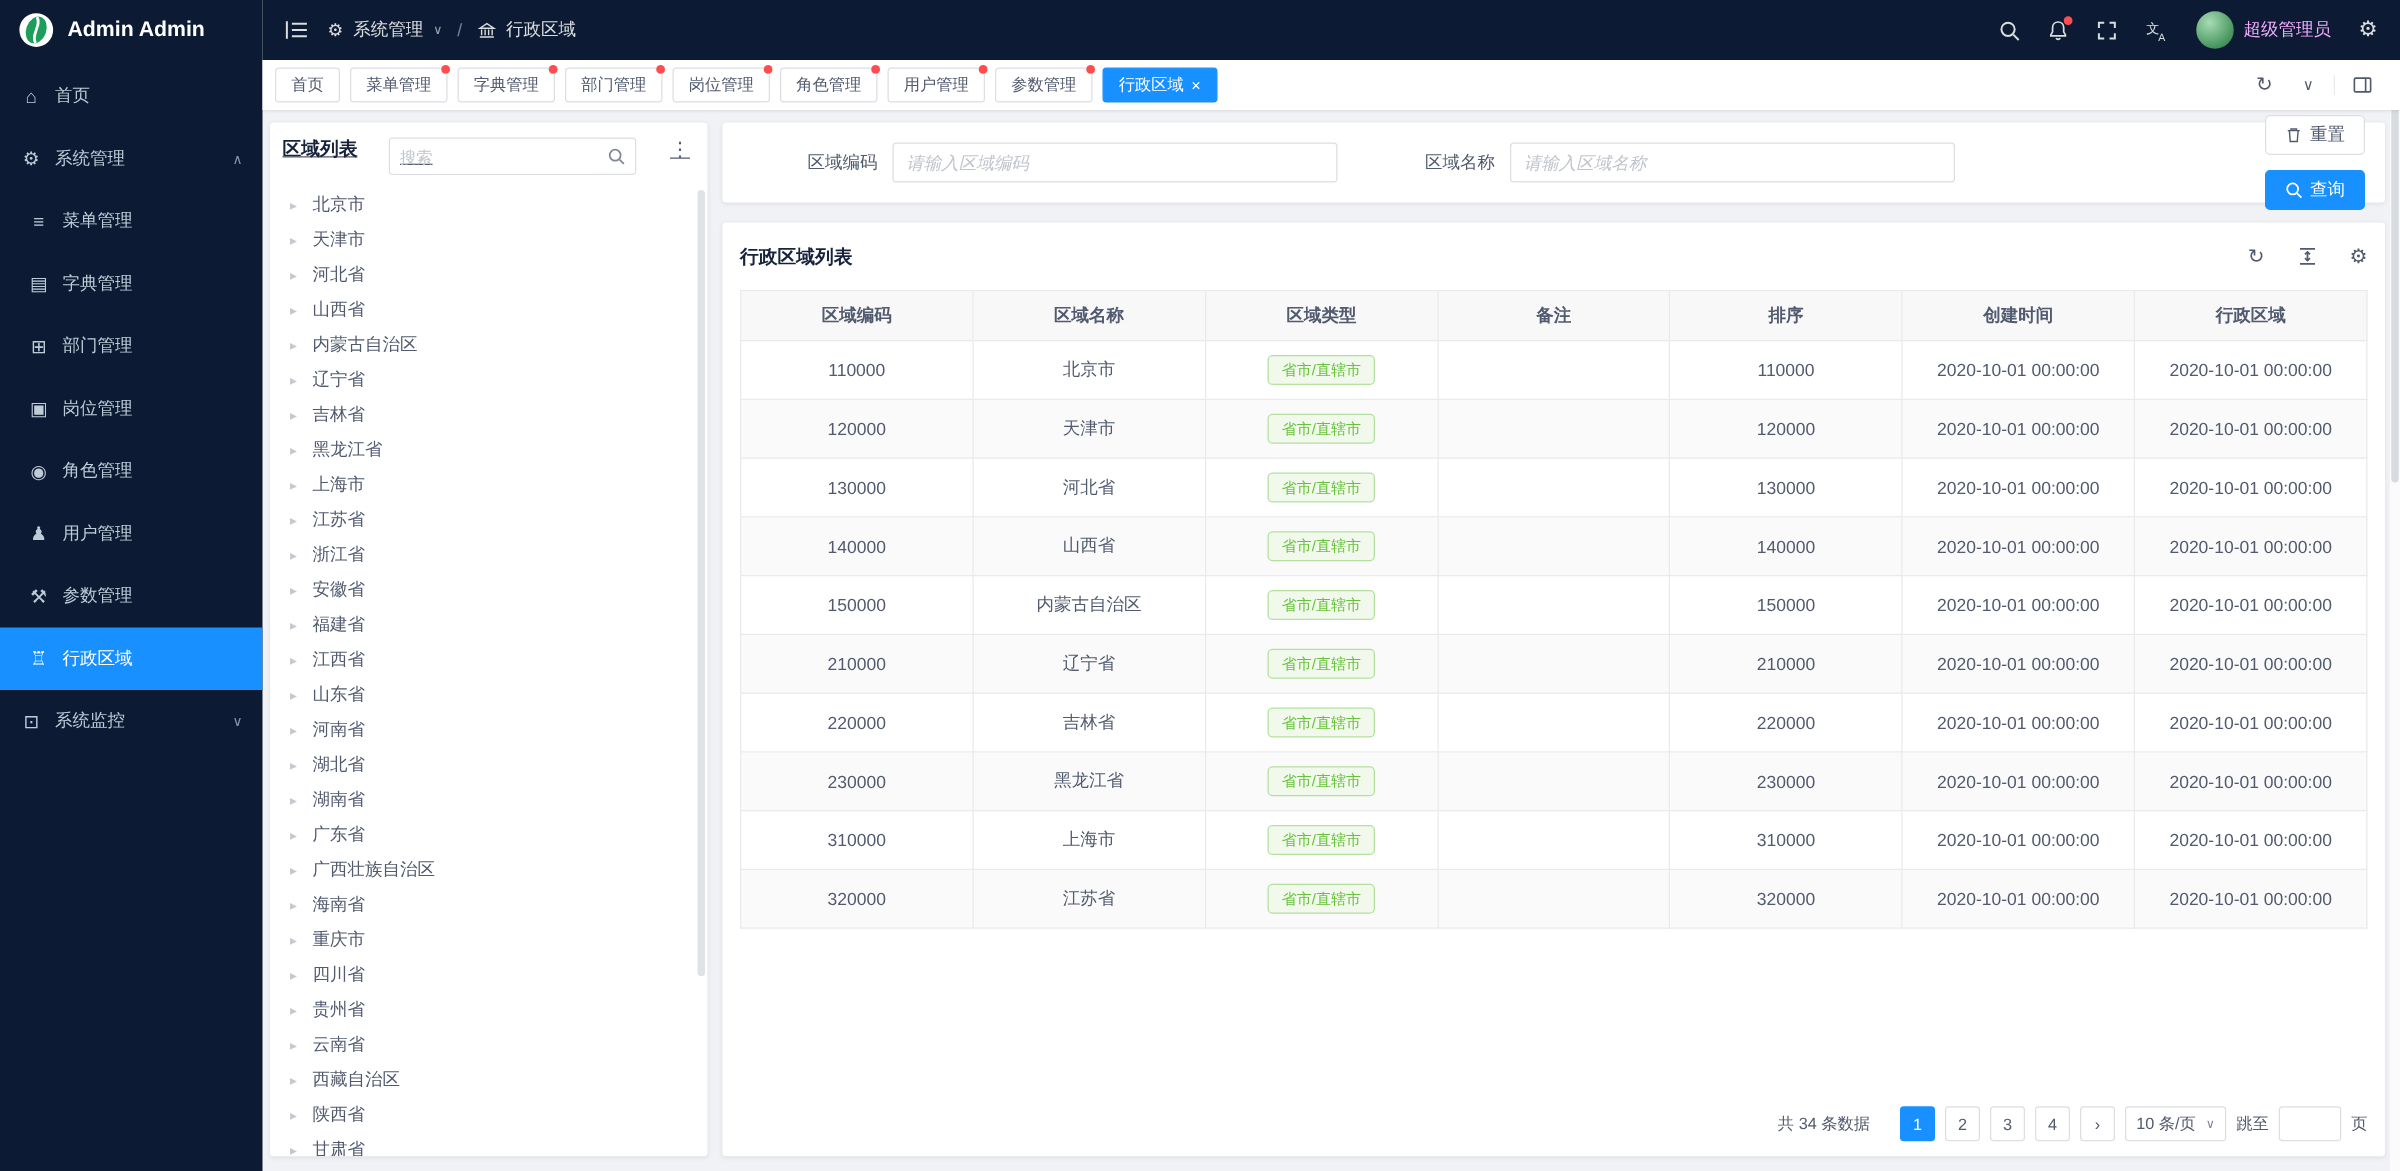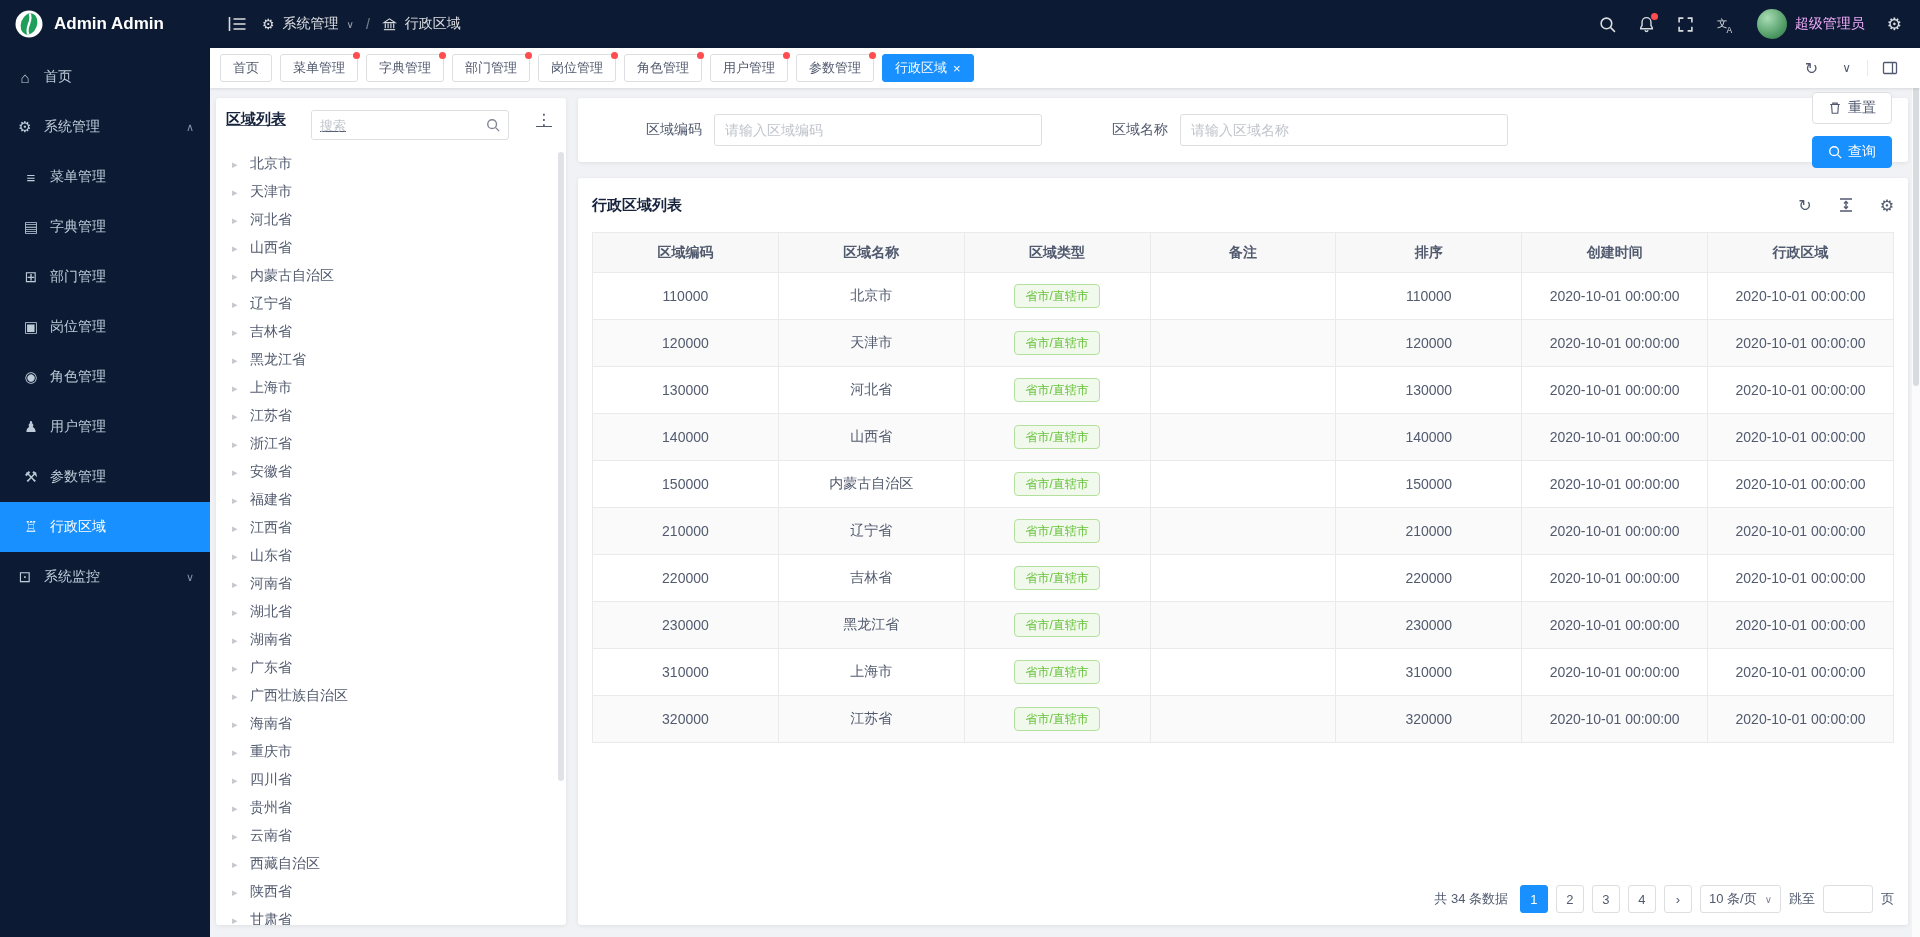--- a/index.html
+++ b/index.html
@@ -81,22 +81,22 @@
   .tree-scrollbar { position:absolute; right:2px; top:54px; bottom:6px; width:6px; }
   .tree-scrollbar .thumb { width:6px; height:82%; background:#dfe3e8; border-radius:3px; }
 
   
   .right-col { flex:1; min-width:0; display:flex; flex-direction:column; gap:16px; }
   .filter-card { height:64px; flex-shrink:0; display:flex; align-items:center;
     padding:0 16px; gap:12px; }
   .f-label { color:#515a6e; white-space:nowrap; }
   .f-label.first { margin-left:52px; }
   .f-label.second { margin-left:58px; }
-  .f-input { width:328px; height:32px; border:1px solid #dcdee2; border-radius:3px;
-    padding:0 10px; font-size:14px; color:#515a6e; outline:none; }
+  .f-input { width:356px; height:32px; border:1px solid #dcdee2; border-radius:3px;
+    padding:0 10px; font-size:14px; color:#515a6e; outline:none;font-style:italic; }
   .f-input::placeholder { color:#c0c4cc; }
   .f-actions { margin-left:auto; display:flex; gap:12px;flex-direction:column; }
   .btn { height:32px; padding:0 15px; border-radius:4px; font-size:14px;
     display:inline-flex; align-items:center; gap:6px; cursor:pointer;
     border:1px solid #dcdee2; background:#fff; color:#515a6e;
     font-family:inherit; }
   .btn.primary { background:#1890ff; border-color:#1890ff; color:#fff; }
 
   
   .table-card { flex:1; min-height:0; display:flex; flex-direction:column;
@@ -109,21 +109,21 @@
   .grid th { height:40px; background:#f8f8f9; color:#515a6e; font-weight:bold;
     border:1px solid #e8eaec; text-align:center; }
   .grid td { height:47px; border:1px solid #e8eaec; text-align:center; color:#515a6e; }
   .grid tbody tr:nth-child(even) td { background:#fafafa; }
   .badge { display:inline-block; padding:3px 10px; font-size:12px; line-height:1.4;
     color:#67c23a; background:#f0f9eb; border:1px solid #b3e19d; border-radius:4px; }
 
   
   .pagination { margin-top:auto; flex-shrink:0; display:flex; align-items:center;
     justify-content:flex-end; gap:8px; padding-top:14px; font-size:13px; color:#515a6e; }
-  .total { margin-right:4px; }
+  .total { margin-right:16px; }
   .page-btn { min-width:28px; height:28px; border:1px solid #dcdee2; border-radius:3px;
     background:#fff; color:#515a6e; font-size:13px; cursor:pointer;
     display:inline-flex; align-items:center; justify-content:center; font-family:inherit; }
   .page-btn.active { background:#1890ff; border-color:#1890ff; color:#fff; }
   .page-size { height:28px; border:1px solid #dcdee2; border-radius:3px; background:#fff;
     padding:0 8px; display:flex; align-items:center; gap:8px; cursor:pointer; }
   .page-size .caret { font-size:10px; color:#808695; }
   .jump-input { width:50px; height:28px; border:1px solid #dcdee2; border-radius:3px;
     outline:none; padding:0 6px; font-size:13px; }
 

